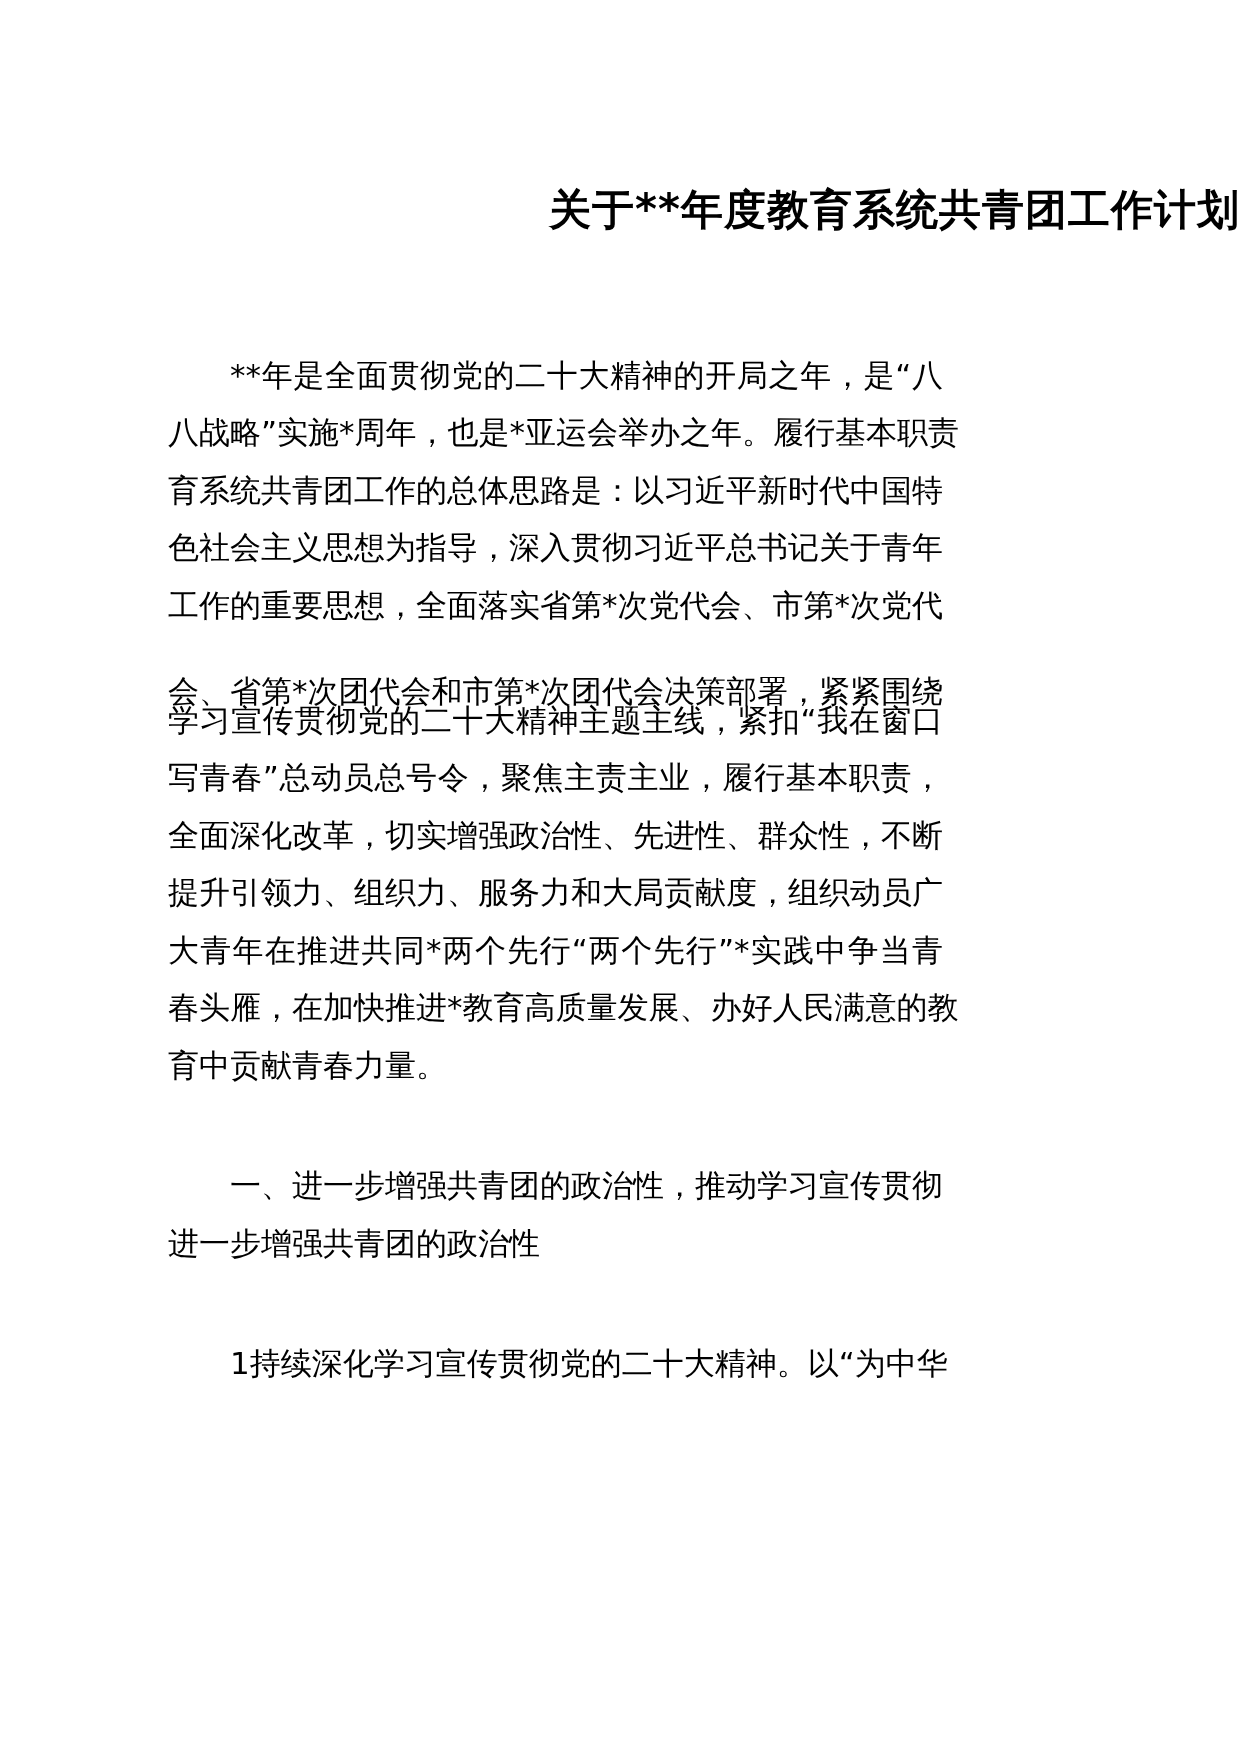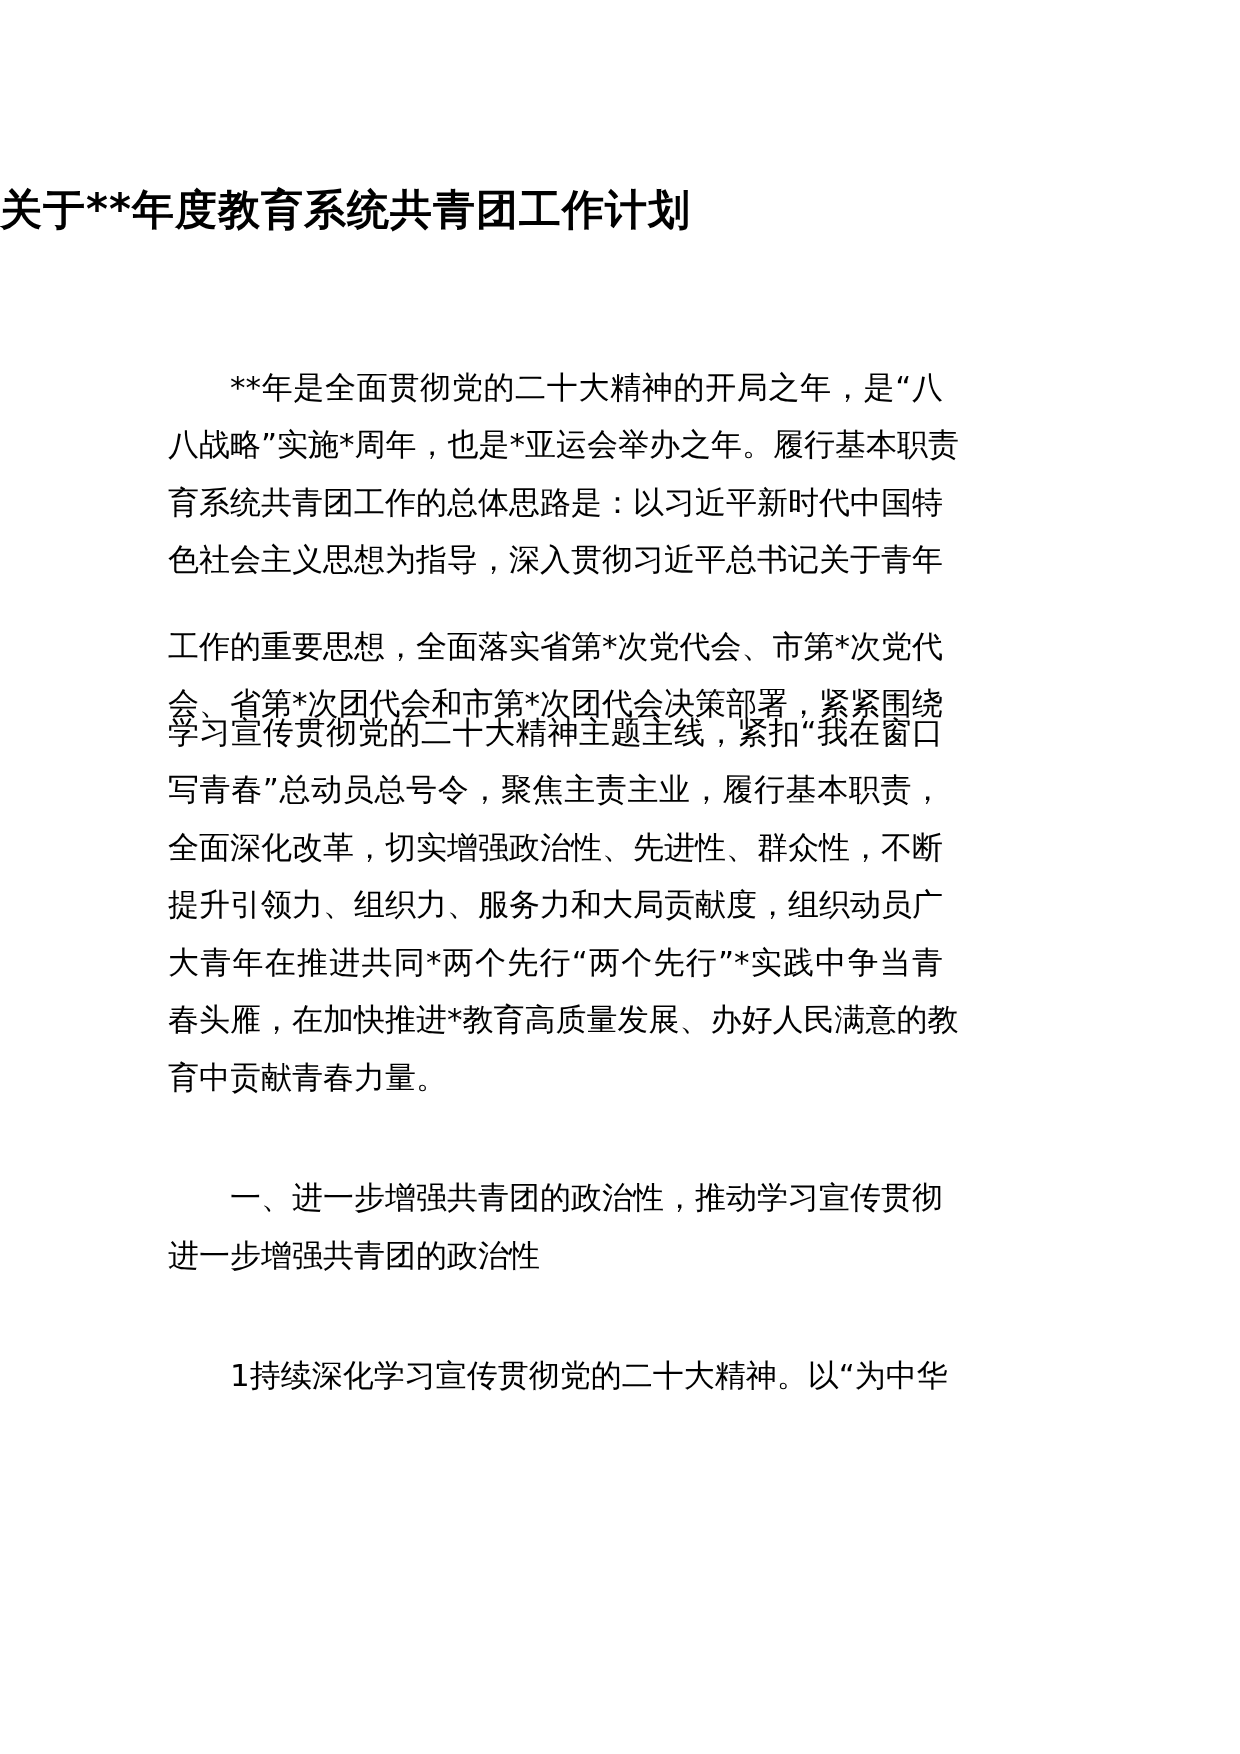--- a/index.html
+++ b/index.html
@@ -1,42 +1,42 @@
 <!DOCTYPE html>
 <html><head>
 <meta charset="utf-8">
 <style>
   html, body { margin: 0; padding: 0; background: #ffffff; }
   body { width: 1240px; height: 1754px; position: relative; overflow: hidden; }
   .page { position: absolute; left: 0; top: 0; width: 1240px; height: 1754px; background: #ffffff; }
   .title {
-    position: absolute; left: 0; top: 180px; width: 1240px; text-align: left;
+    position: absolute; left: 0; top: 180px; width: 1240px; text-align: right;
     font-family: "DejaVu Sans", sans-serif; font-weight: bold; font-size: 42px;
     color: #000; letter-spacing: 1px; line-height: 60px;
   }
   .line {
     position: absolute; left: 168px; width: 775px;
     font-family: "DejaVu Sans", sans-serif; font-size: 31px; color: #000;
-    line-height: 44px; white-space: nowrap; text-align: justify; text-align-last: justify; margin-top: 12px;
+    line-height: 44px; white-space: nowrap; text-align: justify; text-align-last: justify;
   }
   .line.last { text-align-last: left; }
   .line.indent { left: 230px; width: 713px; }
 </style>
 </head>
 <body>
 
 <div class="page">
   <div class="title">关于**年度教育系统共青团工作计划</div>
 
   <div>
     <div class="line indent" style="top:353px">**年是全面贯彻党的二十大精神的开局之年，是“八</div>
     <div class="line" style="top:410px">八战略”实施*周年，也是*亚运会举办之年。履行基本职责</div>
     <div class="line" style="top:468px">育系统共青团工作的总体思路是：以习近平新时代中国特</div>
     <div class="line" style="top:525px">色社会主义思想为指导，深入贯彻习近平总书记关于青年</div>
-    <div class="line" style="top:612px">工作的重要思想，全面落实省第*次党代会、市第*次党代</div>
+    <div class="line" style="top:583px">工作的重要思想，全面落实省第*次党代会、市第*次党代</div>
     <div class="line" style="top:669px">会、省第*次团代会和市第*次团代会决策部署，紧紧围绕</div>
     <div class="line" style="top:698px">学习宣传贯彻党的二十大精神主题主线，紧扣“我在窗口</div>
     <div class="line" style="top:755px">写青春”总动员总号令，聚焦主责主业，履行基本职责，</div>
     <div class="line" style="top:813px">全面深化改革，切实增强政治性、先进性、群众性，不断</div>
     <div class="line" style="top:870px">提升引领力、组织力、服务力和大局贡献度，组织动员广</div>
     <div class="line" style="top:928px">大青年在推进共同*两个先行“两个先行”*实践中争当青</div>
     <div class="line" style="top:985px">春头雁，在加快推进*教育高质量发展、办好人民满意的教</div>
     <div class="line last" style="top:1043px">育中贡献青春力量。</div>
   </div>
 

